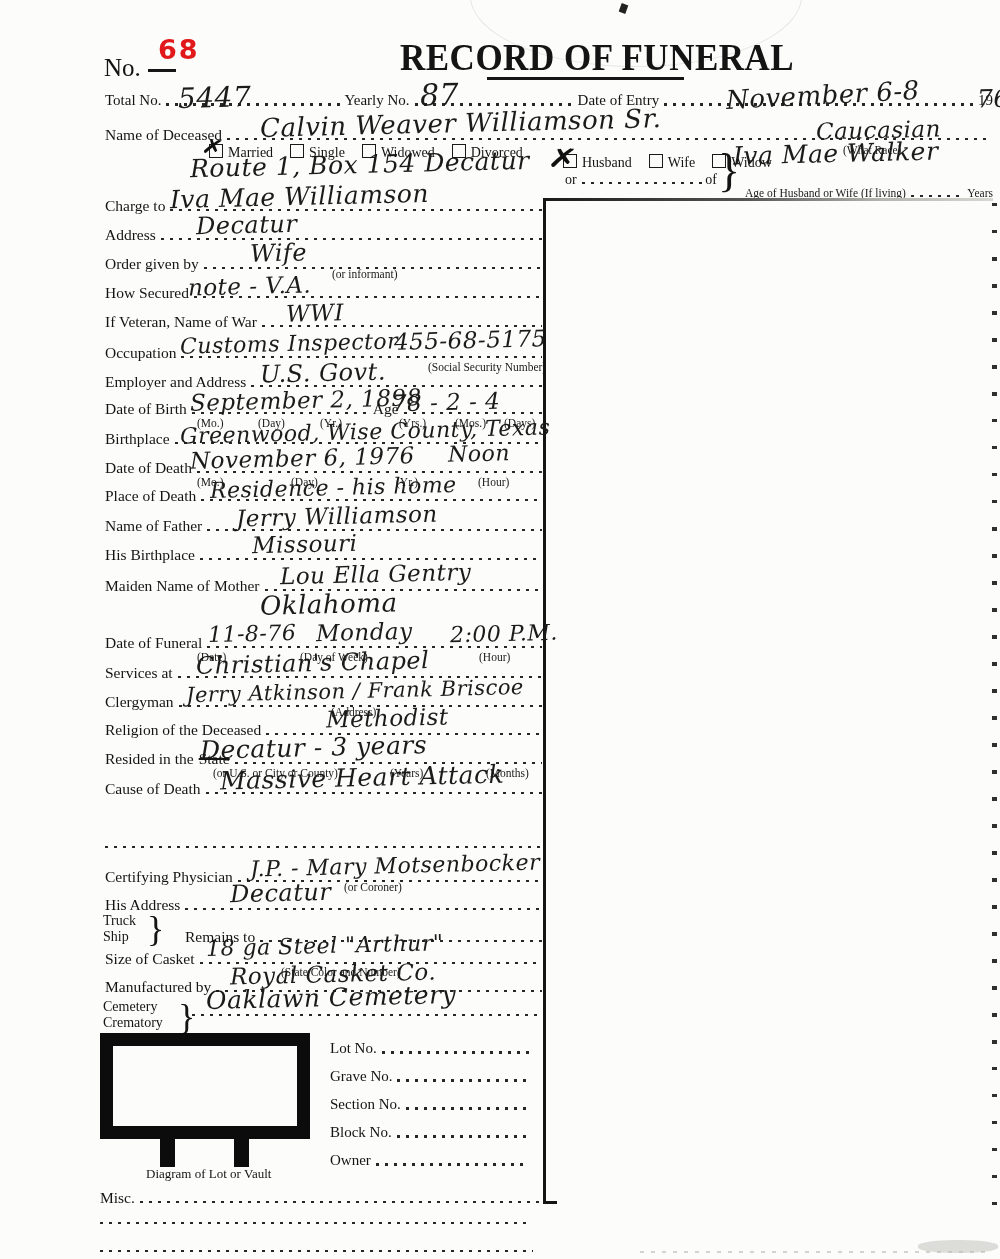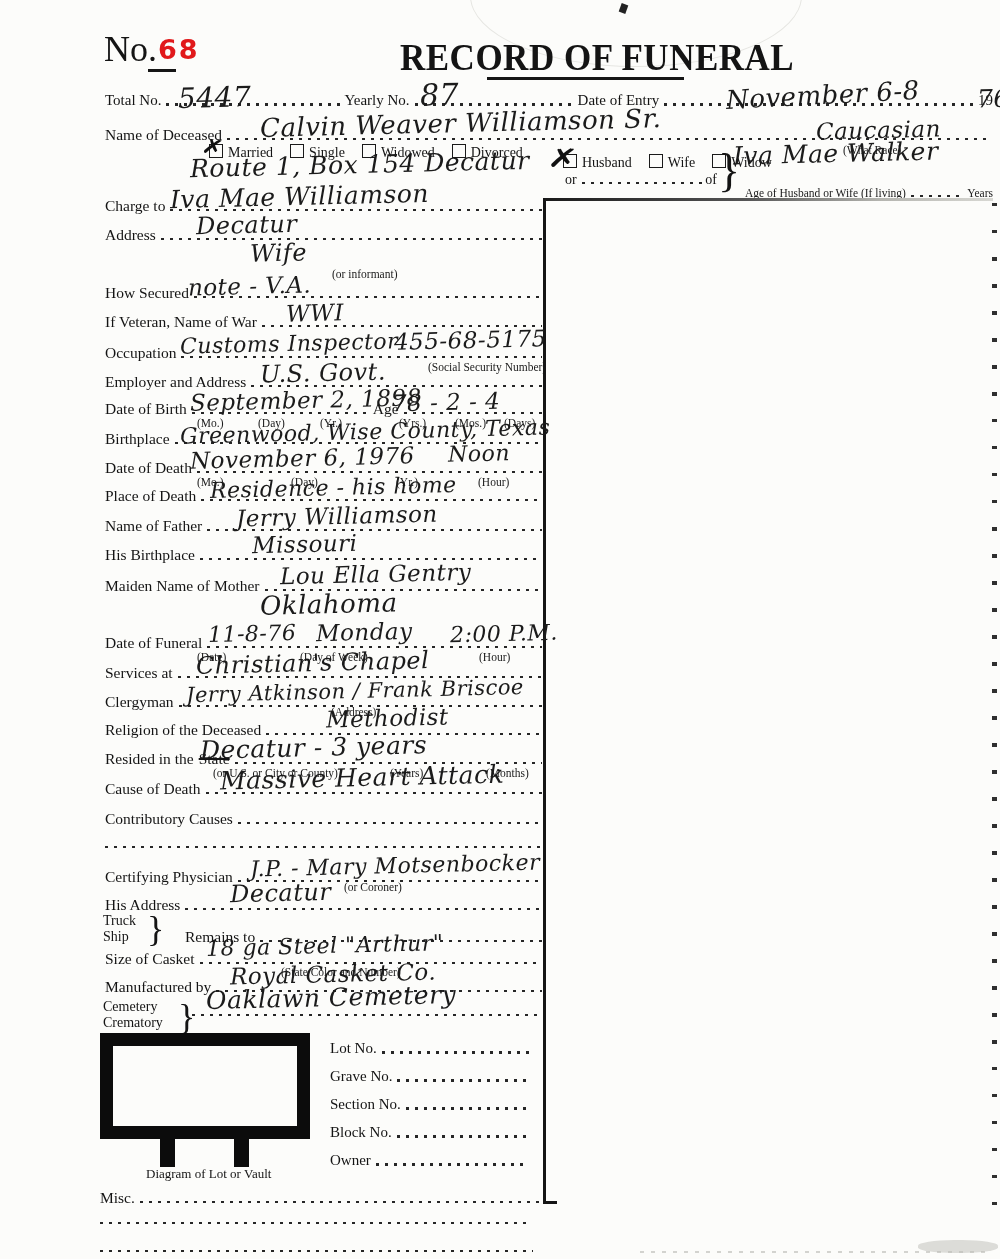--- a/index.html
+++ b/index.html
@@ -30,21 +30,21 @@
 </style>
 </head>
 <body>
 
 <div id="page">
 
   <div class="arc" style="left:470px;top:-75px;width:330px;height:140px;"></div>
   <div style="position:absolute;left:620px;top:4px;width:7px;height:9px;background:#222;transform:rotate(20deg);"></div>
   <div style="position:absolute;left:918px;top:1240px;width:80px;height:13px;background:#dcdcd8;border-radius:45%;"></div>
 
-  <span class="lbl" style="position:absolute;left:104px;top:30px;font-size:36px;">No.</span>
+  <span class="lbl" style="position:absolute;left:104px;top:54px;font-size:25px;">No.</span>
   <div class="bar" style="left:148px;top:69px;width:28px;height:2.5px;"></div>
   <span class="stamp" style="left:158px;top:34px;font-size:27px;">68</span>
   <span style="position:absolute;left:400px;top:38px;font-family:'Liberation Serif',serif;font-weight:800;font-size:35px;letter-spacing:.5px;transform:scaleY(1.08);">RECORD OF FUNERAL</span>
   <div class="bar" style="left:487px;top:77px;width:197px;height:3px;"></div>
 
   <div class="row" style="left:105px;top:92px;width:888px;">
     <span class="lbl lbl-lg">Total No.</span>
     <span class="dots dots-fix" style="width:175px;"></span>
     <span class="lbl lbl-lg">Yearly No.</span>
     <span class="dots dots-fix" style="width:160px;"></span>
@@ -85,20 +85,24 @@
   </div>
 
   <div class="row" style="left:105px;top:197px;width:440px;">
     <span class="lbl">Charge to</span>
     <span class="dots"></span>
   </div>
   <div class="row" style="left:105px;top:226px;width:440px;">
     <span class="lbl">Address</span>
     <span class="dots"></span>
   </div>
+  <div class="row" style="left:105px;top:255px;width:440px;">
+    <span class="lbl">Order given by</span>
+    <span class="dots"></span>
+  </div>
   <span class="sub" style="left:332px;top:268px;">(or informant)</span>
   <div class="row" style="left:105px;top:284px;width:440px;">
     <span class="lbl">How Secured</span>
     <span class="dots"></span>
   </div>
   <div class="row" style="left:105px;top:313px;width:440px;">
     <span class="lbl">If Veteran, Name of War</span>
     <span class="dots"></span>
   </div>
   <div class="row" style="left:105px;top:344px;width:440px;">
@@ -181,24 +185,20 @@
     <span class="lbl">Resided in the</span>
     <span class="lbl strike" style="margin-left:5px;">State</span>
     <span class="dots"></span>
   </div>
   <span class="sub" style="left:213px;top:767px;">(or U.S. or City or County)</span>
   <span class="sub" style="left:390px;top:767px;">(Years)</span>
   <span class="sub" style="left:486px;top:767px;">(Months)</span>
 
   <div class="row" style="left:105px;top:780px;width:440px;">
     <span class="lbl">Cause of Death</span>
-    <span class="dots"></span>
-  </div>
-  <div class="row" style="left:105px;top:810px;width:440px;">
-    <span class="lbl">Contributory Causes</span>
     <span class="dots"></span>
   </div>
   <div class="row" style="left:105px;top:846px;width:440px;">
     <span class="dots" style="margin-left:0;"></span>
   </div>
 
   <div class="row" style="left:105px;top:868px;width:440px;">
     <span class="lbl">Certifying Physician</span>
     <span class="dots"></span>
   </div>

